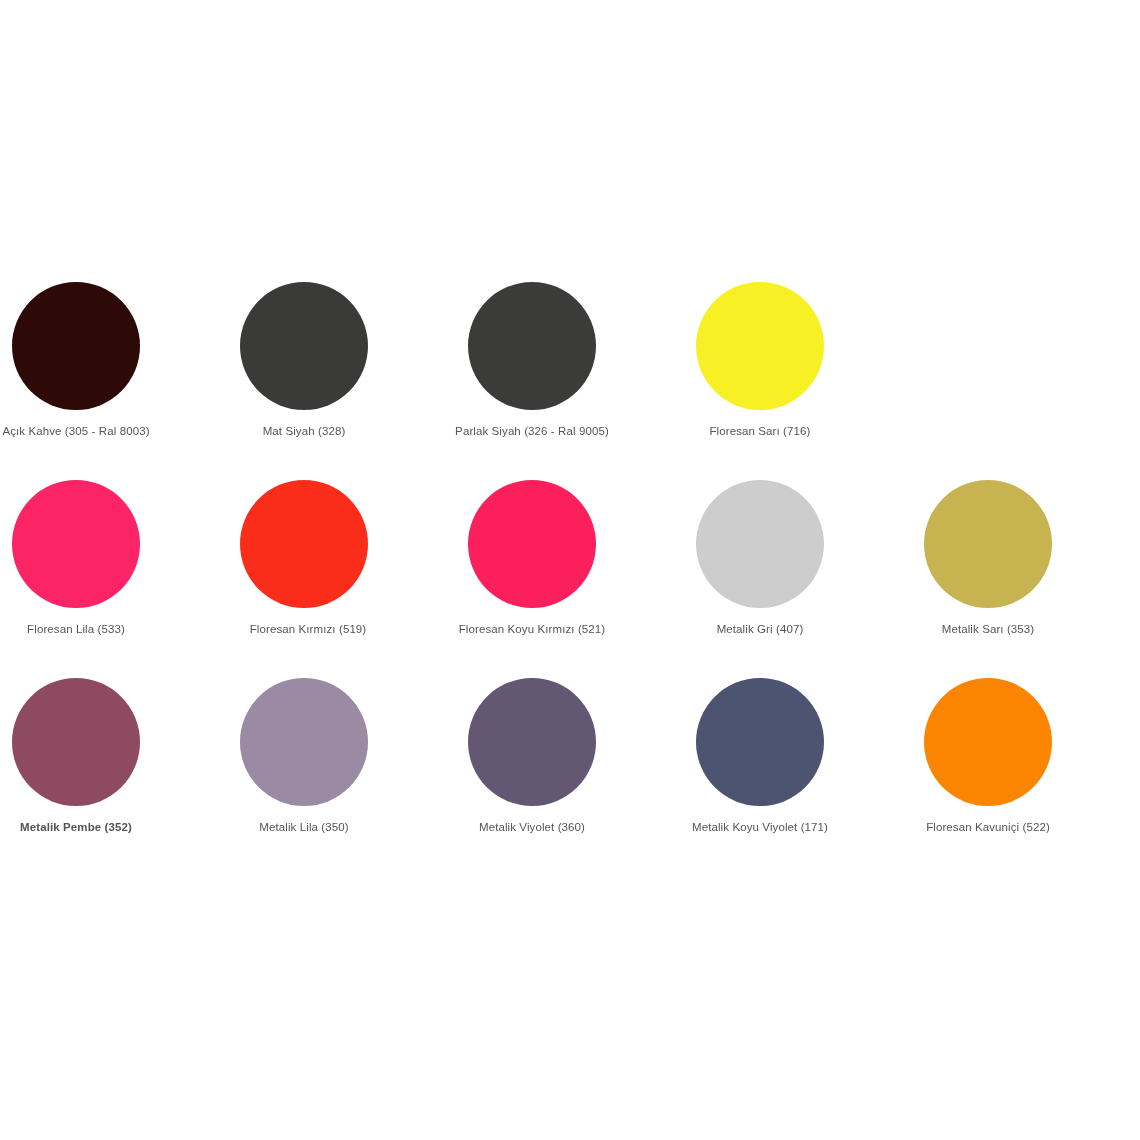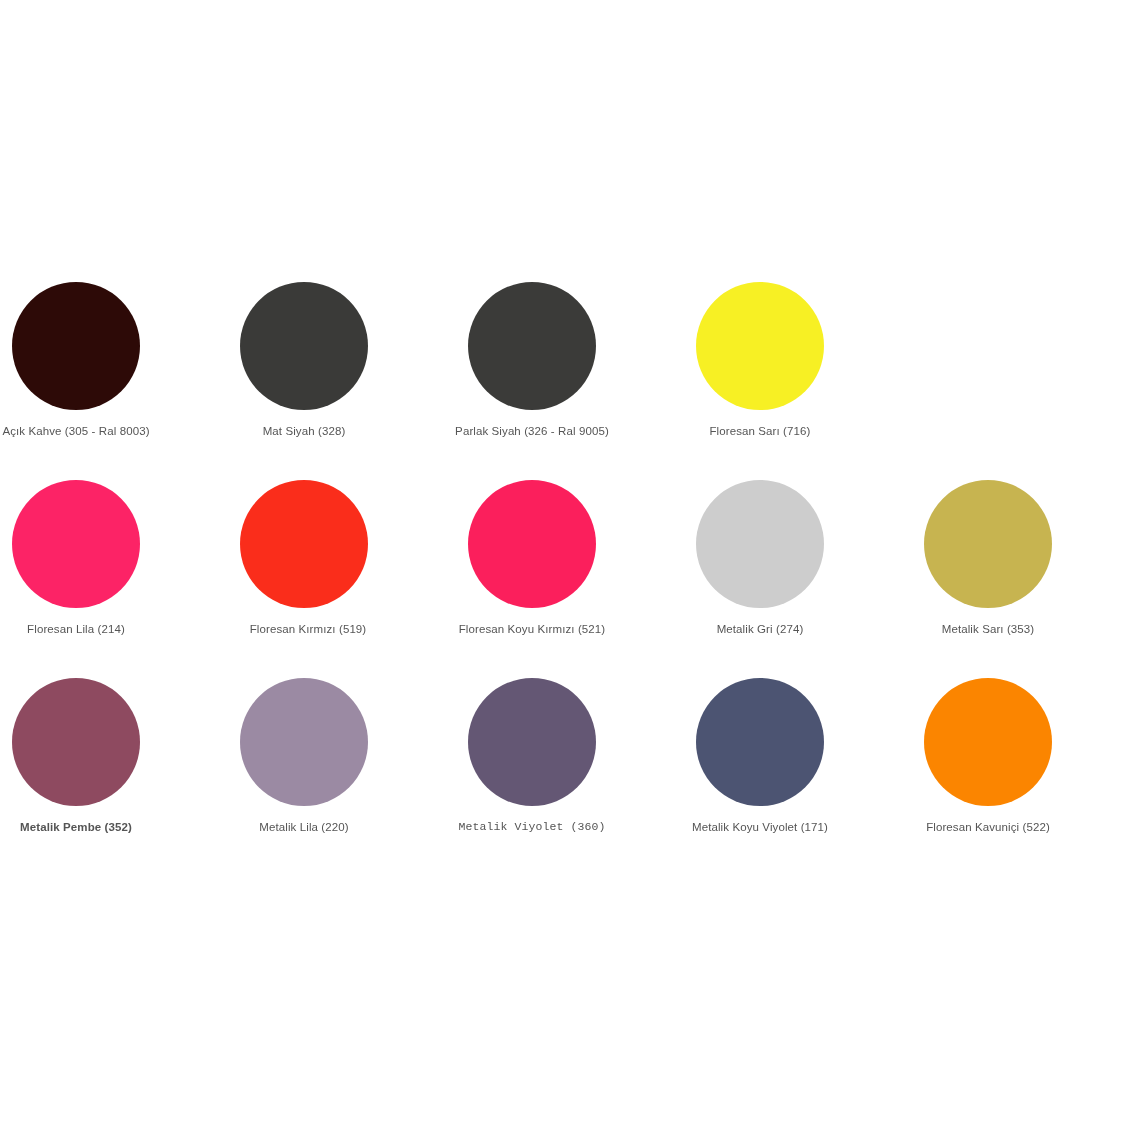--- a/index.html
+++ b/index.html
@@ -80,51 +80,51 @@
         <div class="swatch-label" style="color: rgb(85, 85, 85);">Parlak Siyah (326 - Ral 9005)</div>
       </div>
       <div class="swatch-cell">
         <div class="swatch-disc" style="background-color: rgb(247, 240, 36);"></div>
         <div class="swatch-label" style="color: rgb(85, 85, 85);">Floresan Sarı (716)</div>
       </div>
     </div>
     <div class="swatch-row">
       <div class="swatch-cell">
         <div class="swatch-disc" style="background-color: rgb(252, 35, 102);"></div>
-        <div class="swatch-label" style="color: rgb(85, 85, 85);">Floresan Lila (214)</div>
+        <div class="swatch-label" style="color: rgb(85, 85, 85);">Floresan Lila (533)</div>
       </div>
       <div class="swatch-cell">
         <div class="swatch-disc" style="background-color: rgb(250, 45, 27);"></div>
         <div class="swatch-label" style="color: rgb(85, 85, 85); margin-left: 8px;">Floresan Kırmızı (519)</div>
       </div>
       <div class="swatch-cell">
         <div class="swatch-disc" style="background-color: rgb(251, 31, 92);"></div>
         <div class="swatch-label" style="color: rgb(85, 85, 85);">Floresan Koyu Kırmızı (521)</div>
       </div>
       <div class="swatch-cell">
         <div class="swatch-disc" style="background-color: rgb(205, 205, 205);"></div>
-        <div class="swatch-label" style="color: rgb(85, 85, 85);">Metalik Gri (274)</div>
+        <div class="swatch-label" style="color: rgb(85, 85, 85);">Metalik Gri (407)</div>
       </div>
       <div class="swatch-cell">
         <div class="swatch-disc" style="background-color: rgb(199, 180, 80);"></div>
         <div class="swatch-label" style="color: rgb(85, 85, 85);">Metalik Sarı (353)</div>
       </div>
     </div>
     <div class="swatch-row">
       <div class="swatch-cell">
         <div class="swatch-disc" style="background-color: rgb(142, 74, 96);"></div>
         <div class="swatch-label" style="color: rgb(85, 85, 85); font-weight: bold;">Metalik Pembe (352)</div>
       </div>
       <div class="swatch-cell">
         <div class="swatch-disc" style="background-color: rgb(155, 138, 163);"></div>
-        <div class="swatch-label" style="color: rgb(85, 85, 85);">Metalik Lila (220)</div>
+        <div class="swatch-label" style="color: rgb(85, 85, 85);">Metalik Lila (350)</div>
       </div>
       <div class="swatch-cell">
         <div class="swatch-disc" style="background-color: rgb(100, 87, 116);"></div>
-        <div class="swatch-label" style="color: rgb(85, 85, 85); font-family: Liberation Mono, monospace;">Metalik Viyolet (360)</div>
+        <div class="swatch-label" style="color: rgb(85, 85, 85);">Metalik Viyolet (360)</div>
       </div>
       <div class="swatch-cell">
         <div class="swatch-disc" style="background-color: rgb(76, 84, 114);"></div>
         <div class="swatch-label" style="color: rgb(85, 85, 85);">Metalik Koyu Viyolet (171)</div>
       </div>
       <div class="swatch-cell">
         <div class="swatch-disc" style="background-color: rgb(251, 133, 0);"></div>
         <div class="swatch-label" style="color: rgb(85, 85, 85);">Floresan Kavuniçi (522)</div>
       </div>
     </div>

